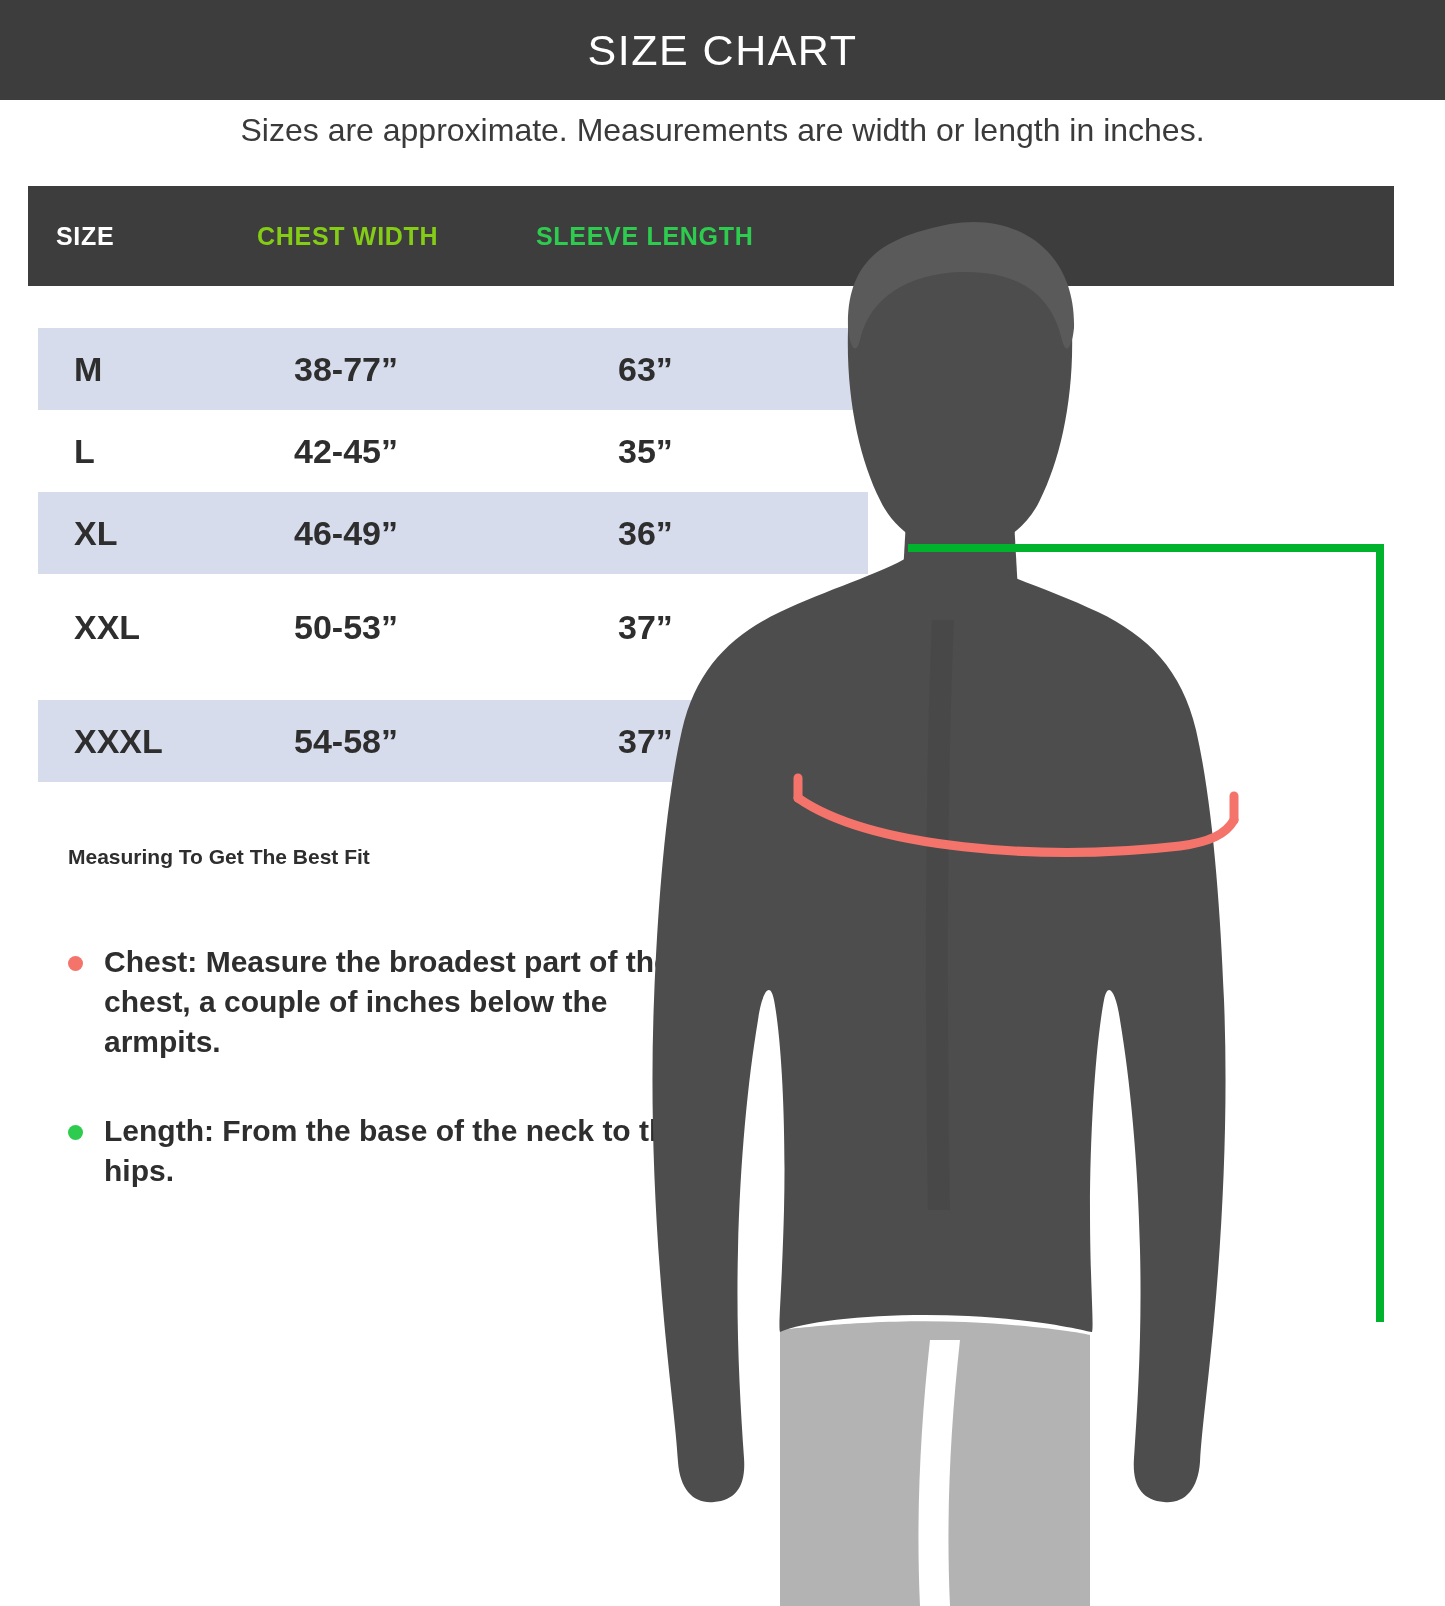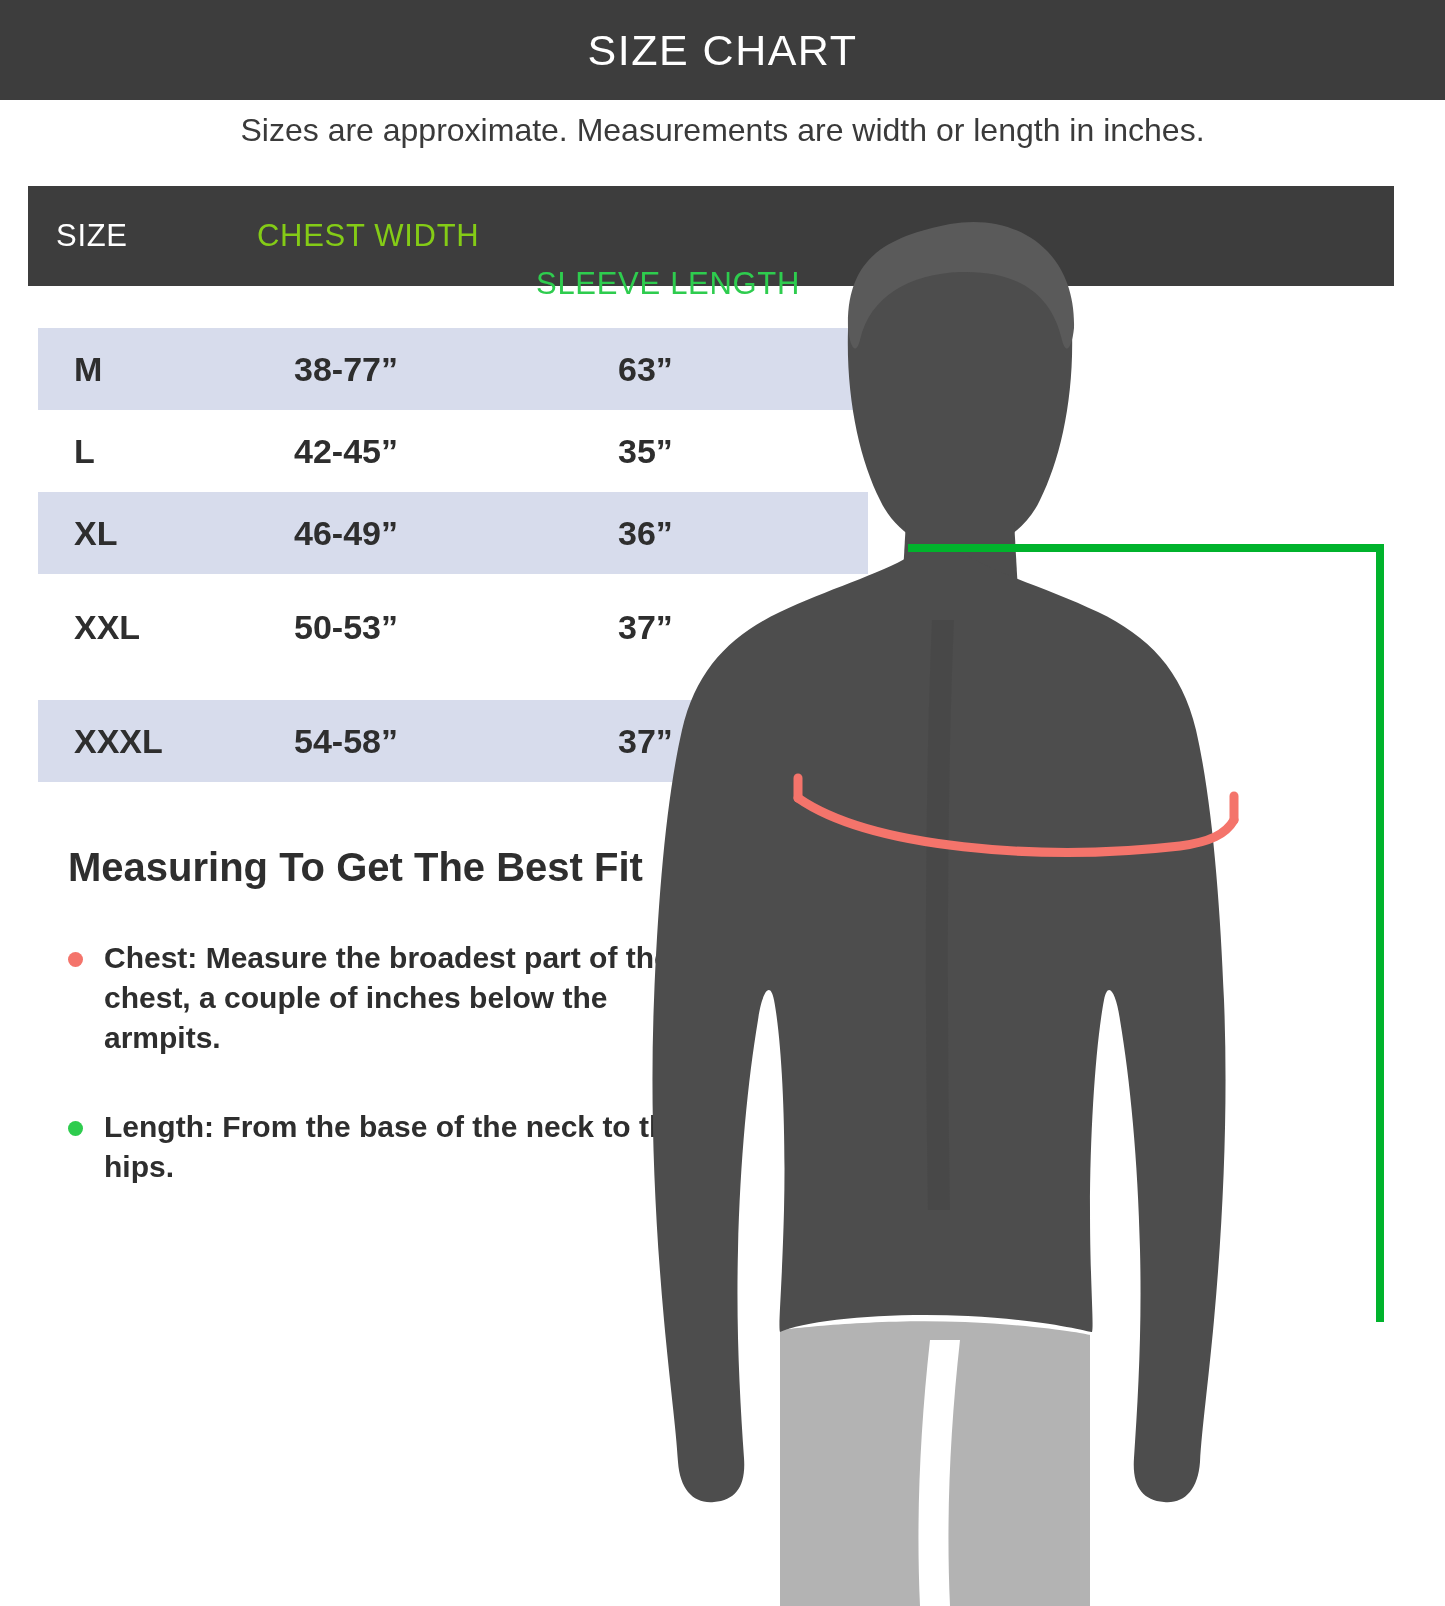--- a/index.html
+++ b/index.html
@@ -54,27 +54,27 @@
     left: 28px;
     top: 186px;
     width: 1366px;
     height: 100px;
     background: #3d3d3d;
   }
   .th {
     position: absolute;
     top: 50%;
     transform: translateY(-50%);
-    font-size: 31px;
-    font-weight: normal;
+    font-size: 25px;
+    font-weight: bold;
     letter-spacing: 0.7px;
   }
   .th-size   { left: 28px;  color: #ffffff; }
   .th-chest  { left: 229px; color: #84cc16; }
-  .th-sleeve { left: 508px; color: #2ecc4e; margin-top: 48px; }
+  .th-sleeve { left: 508px; color: #2ecc4e; }
 
   .row {
     position: absolute;
     left: 38px;
     width: 830px;
     height: 82px;
   }
   .row.shaded { background: #d7dcec; }
   .row .cell {
     position: absolute;
@@ -96,24 +96,24 @@
   .r4 { top: 700px; }
 
   
   .notes {
     position: absolute;
     left: 68px;
     top: 845px;
     width: 620px;
   }
   .notes-title {
-    font-size: 40px;
+    font-size: 21px;
     font-weight: bold;
     color: #2e2e2e;
-    margin-bottom: 48px;
+    margin-bottom: 73px;
   }
   .note {
     position: relative;
     font-size: 30px;
     font-weight: bold;
     color: #2e2e2e;
     line-height: 1.34;
     margin-bottom: 48px;
     padding-left: 36px;
   }

